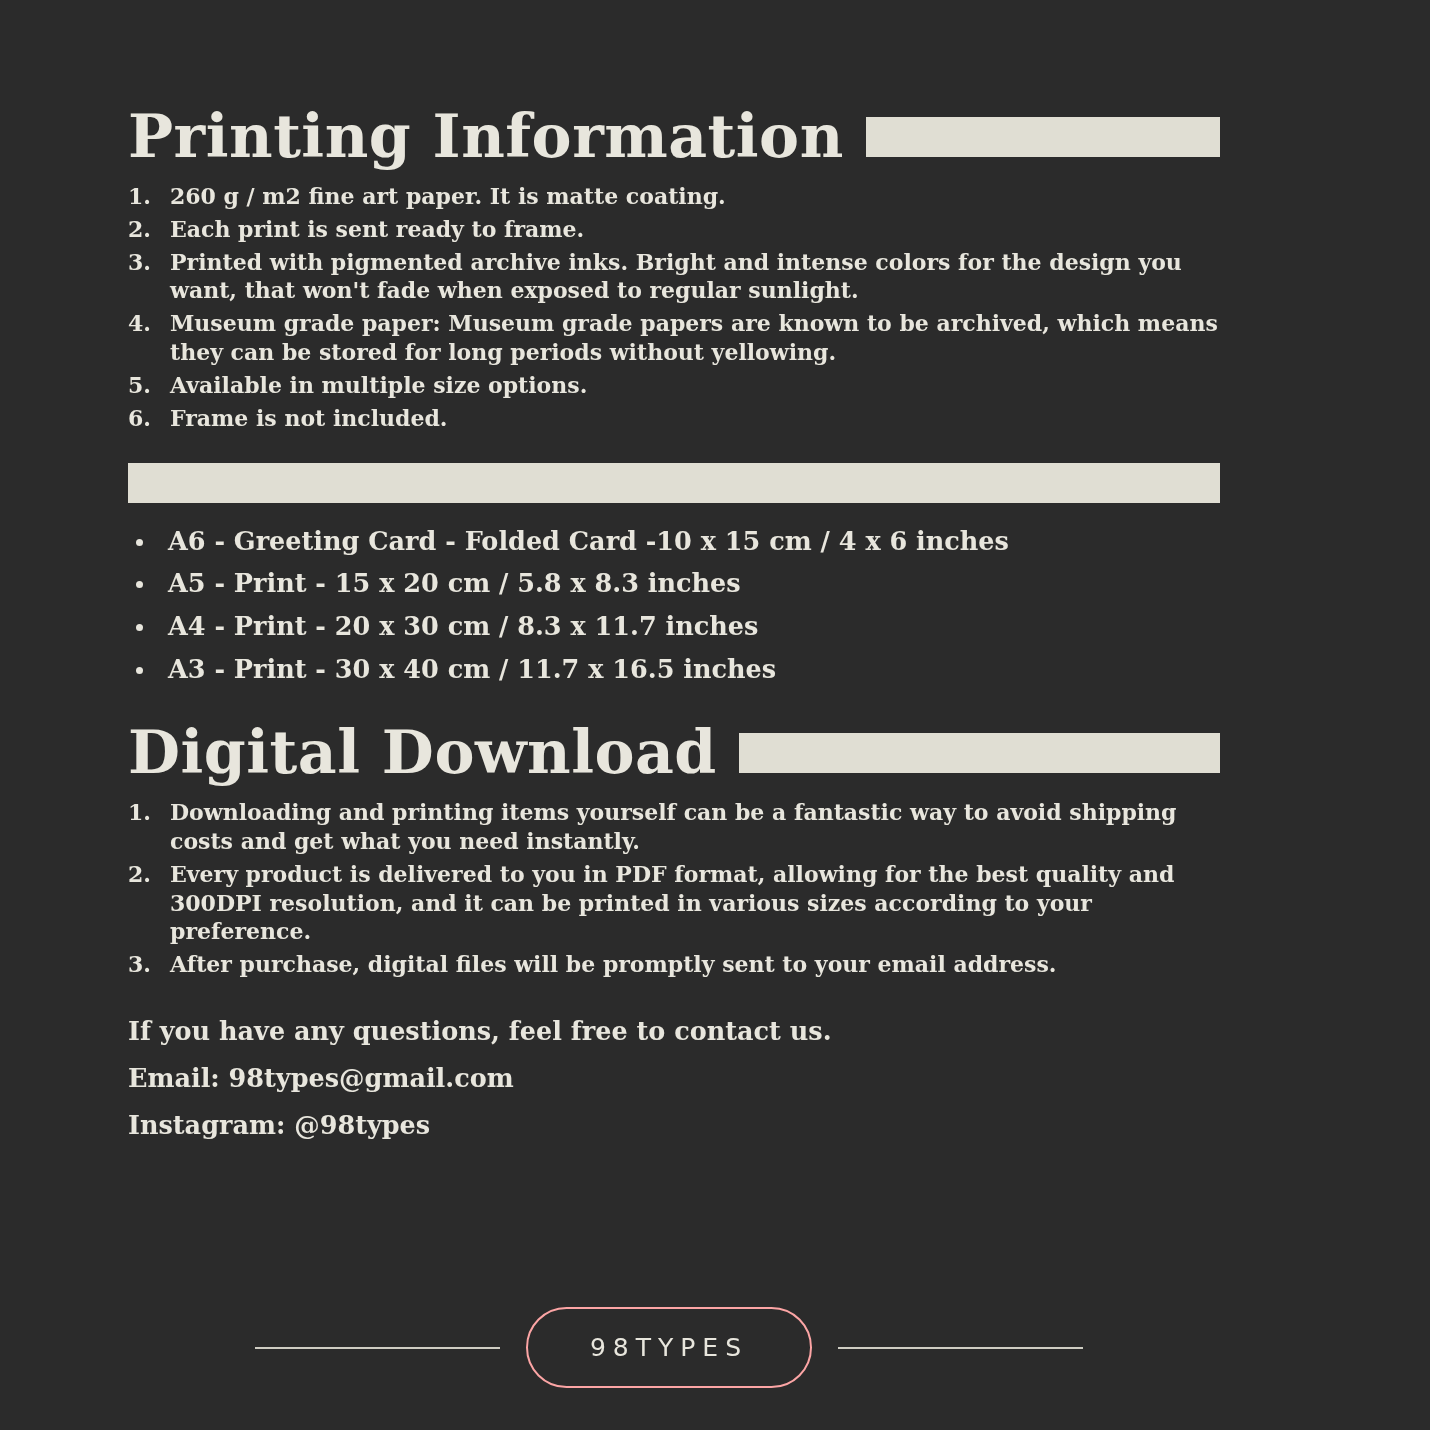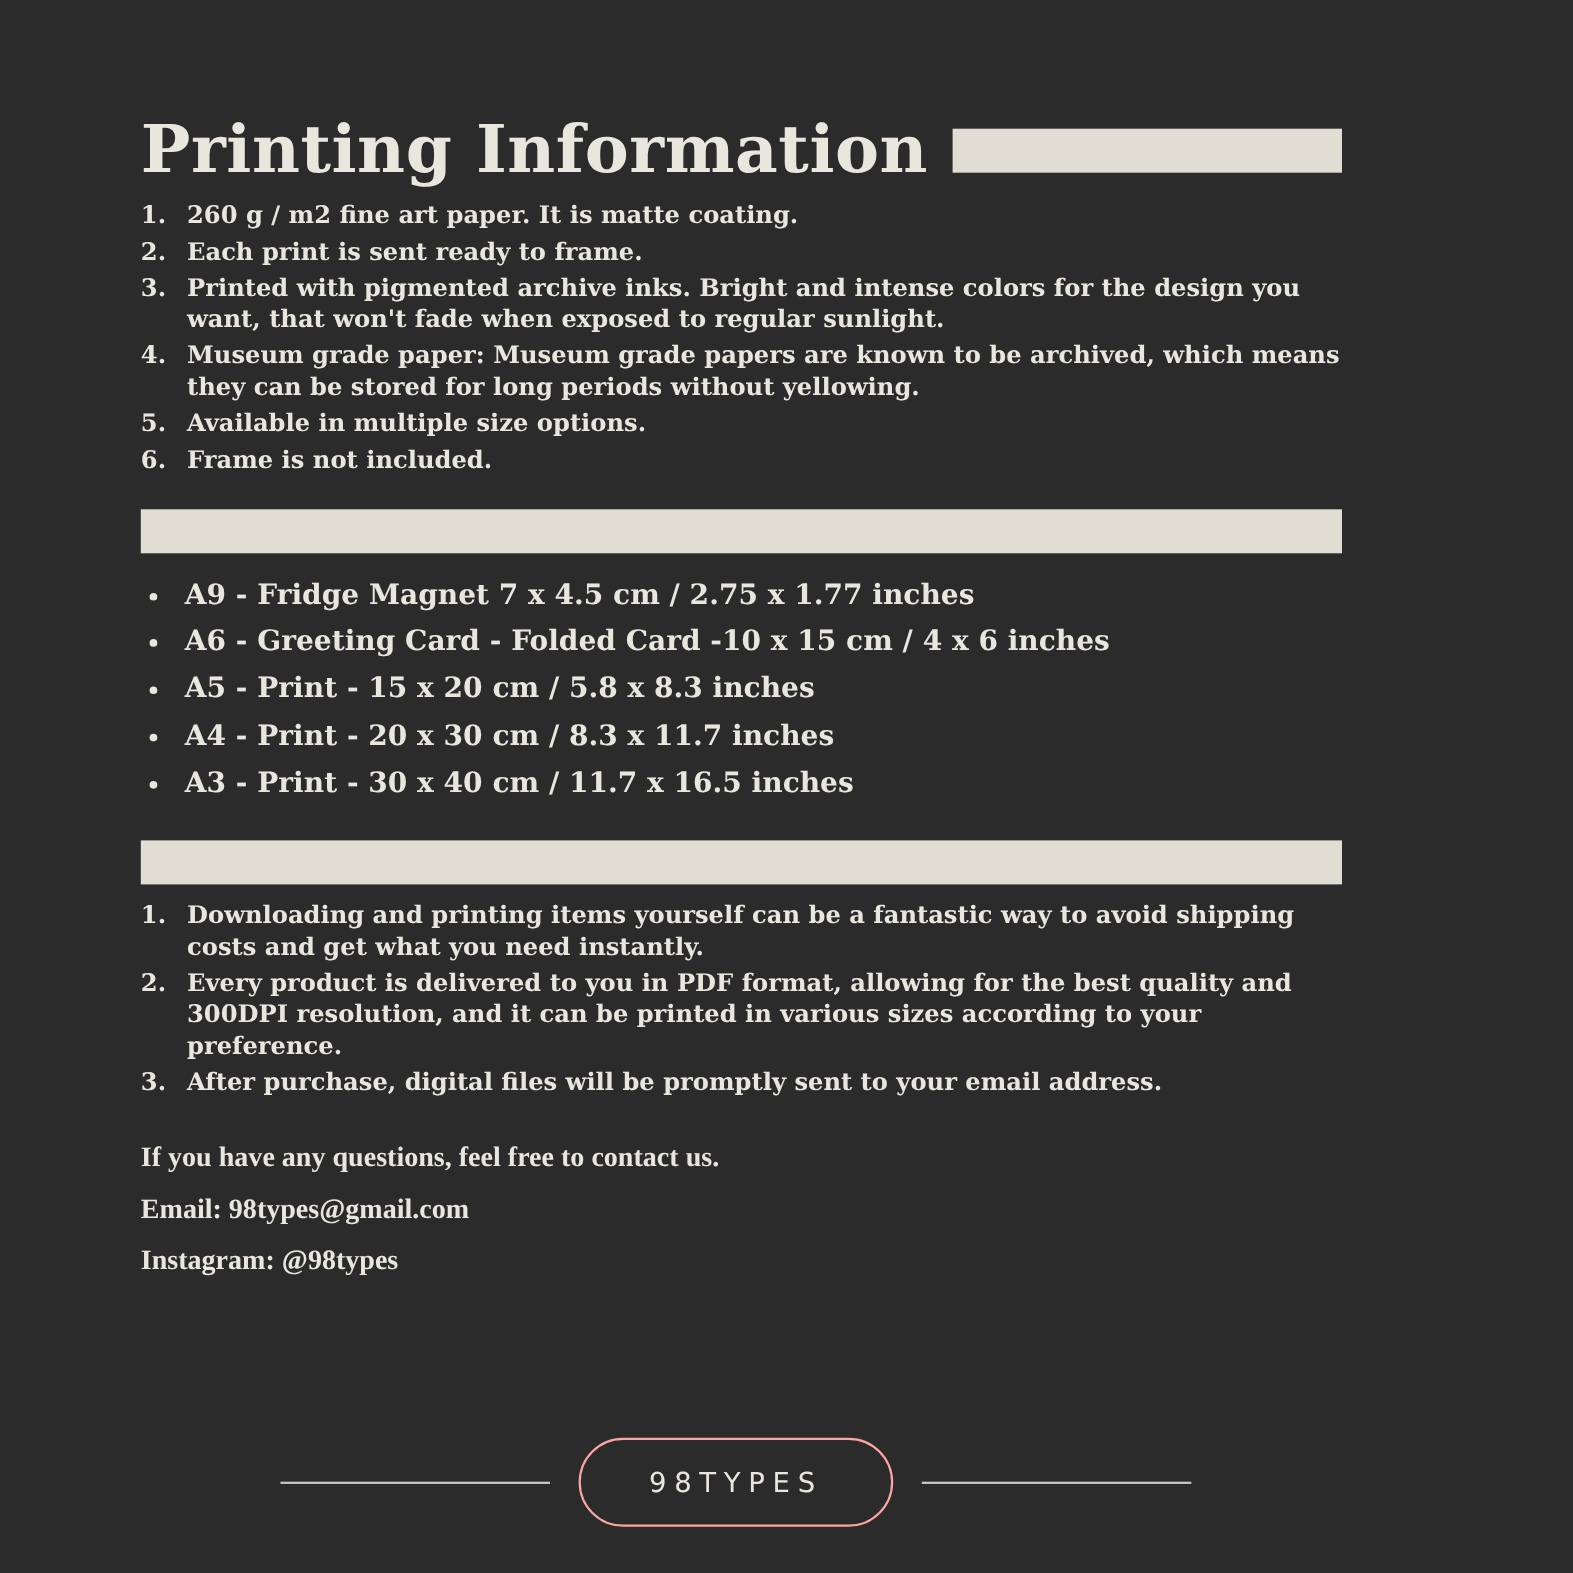--- a/index.html
+++ b/index.html
@@ -103,21 +103,21 @@
     font-weight: 700;
     line-height: 1.3;
     color: #e8e6dd;
   }
 
   
   .block-printing { margin-top: 0; }
   .block-size { margin-top: 30px; }
   .block-digital { margin-top: 34px; }
   .block-contact { margin-top: 36px; }
-  .contact-lines { margin-top: 20px; font-family: Liberation Serif, serif; }
+  .contact-lines { margin-top: 20px; }
 
   
   .footer {
     position: absolute;
     left: 0;
     right: 0;
     bottom: 42px;
     display: flex;
     align-items: center;
     justify-content: center;
@@ -157,30 +157,30 @@
       <li>Available in multiple size options.</li>
       <li>Frame is not included.</li>
     </ol>
   </section>
 
   <section class="block-size">
     <div class="section-head">
       <div class="head-bar"></div>
     </div>
     <ul class="size-list">
-      <li>A9 - Fridge Magnet 7 x 4.5 cm / 2.75 x 1.77 inches</li>
       <li>A6 - Greeting Card - Folded Card -10 x 15 cm / 4 x 6 inches</li>
       <li>A5 - Print - 15 x 20 cm / 5.8 x 8.3 inches</li>
       <li>A4 - Print - 20 x 30 cm / 8.3 x 11.7 inches</li>
       <li>A3 - Print - 30 x 40 cm / 11.7 x 16.5 inches</li>
     </ul>
   </section>
 
   <section class="block-digital">
     <div class="section-head">
+      <h2>Digital Download</h2>
       <div class="head-bar"></div>
     </div>
     <ol class="info-list">
       <li>Downloading and printing items yourself can be a fantastic way to avoid shipping costs and get what you need instantly.</li>
       <li>Every product is delivered to you in PDF format, allowing for the best quality and 300DPI resolution, and it can be printed in various sizes according to your preference.</li>
       <li>After purchase, digital files will be promptly sent to your email address.</li>
     </ol>
   </section>
 
   <section class="block-contact">

